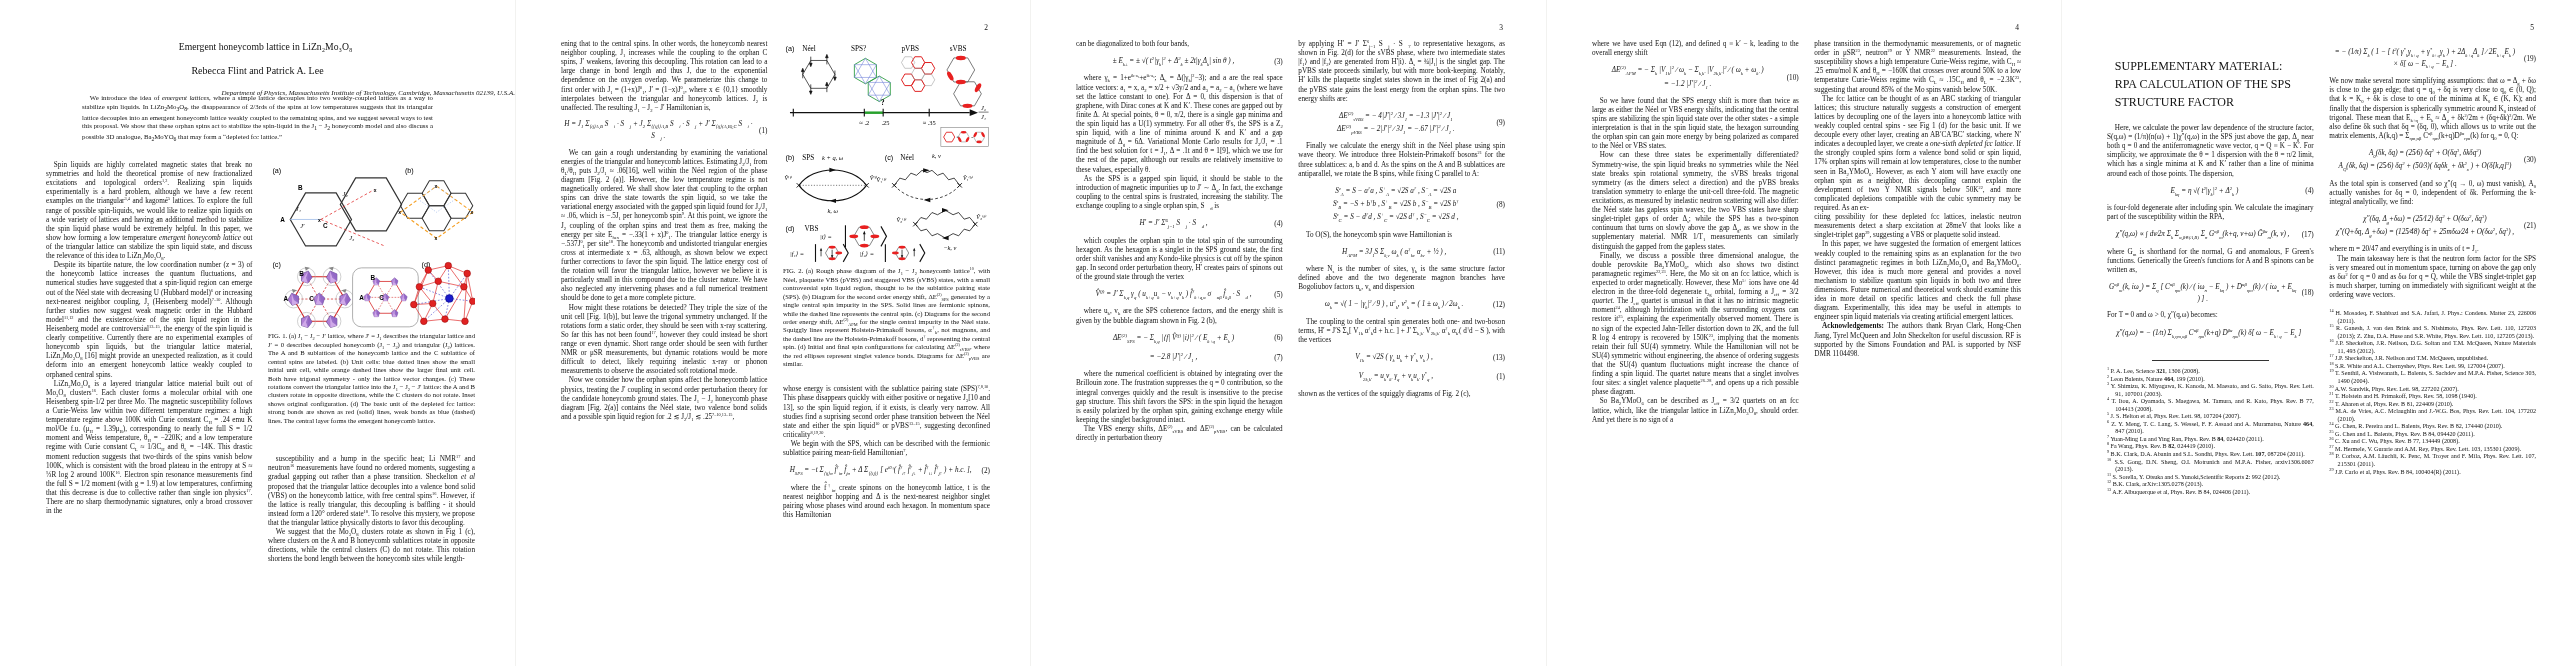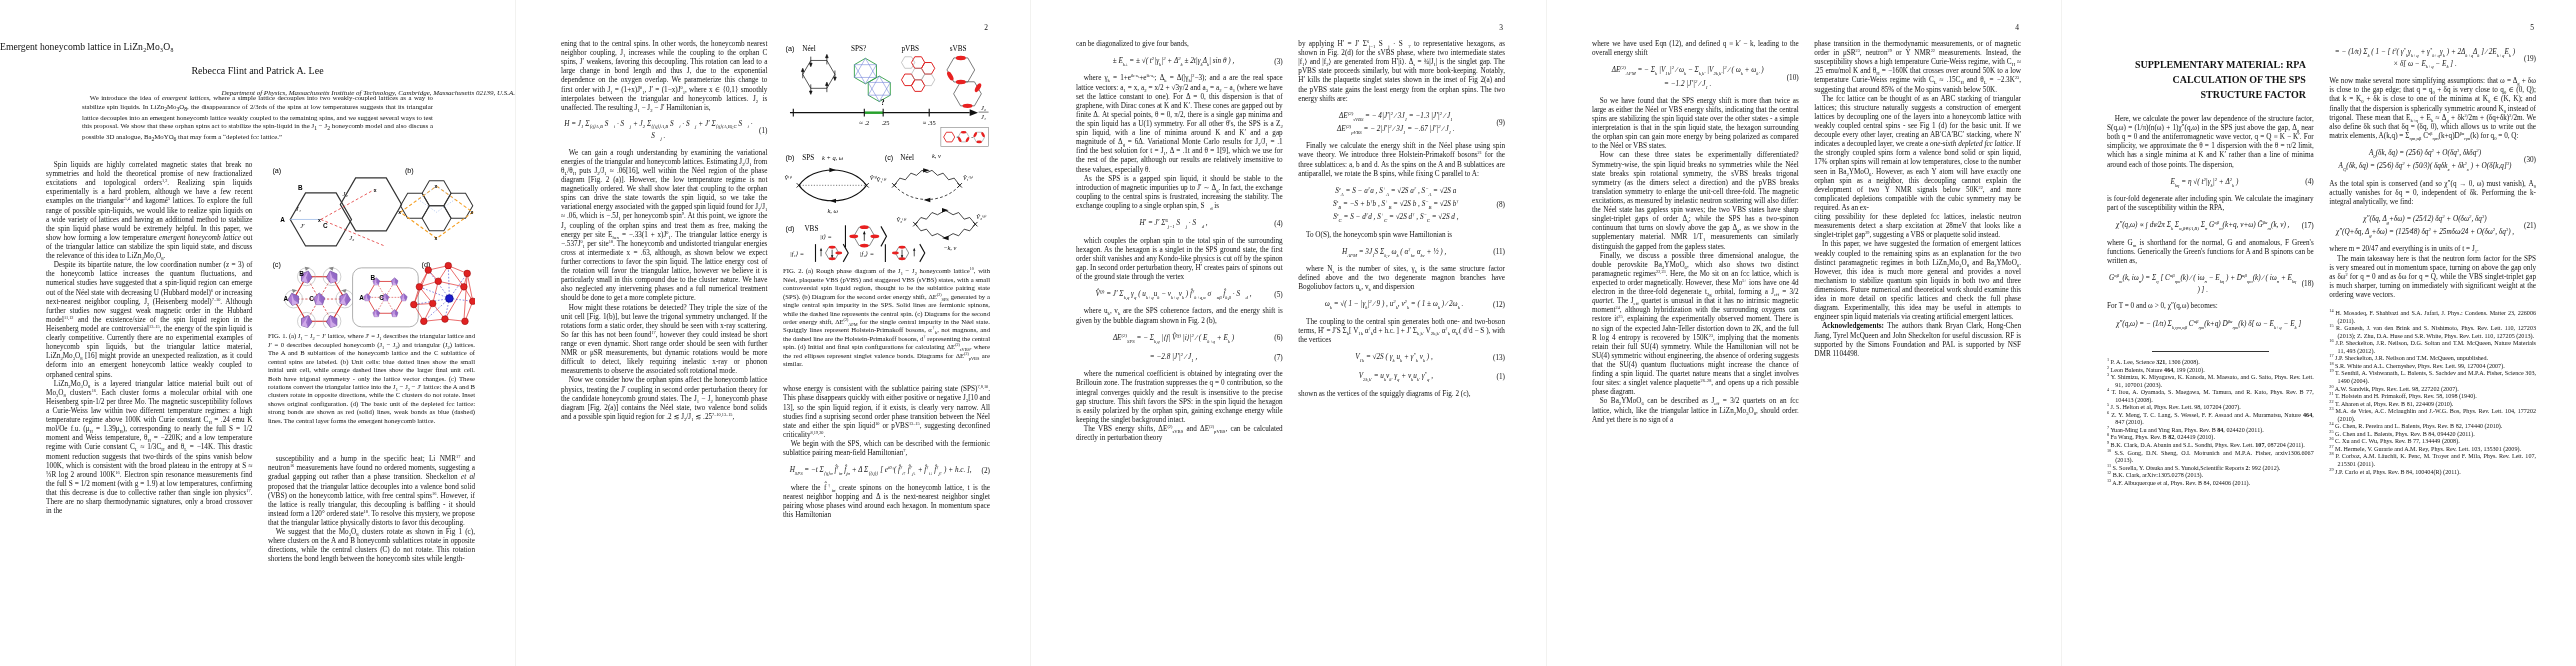--- a/index.html
+++ b/index.html
@@ -3,40 +3,40 @@
 <meta charset="utf-8">
 <style>
   html,body{margin:0;padding:0;background:#f2f2f0;}
   #canvas{position:relative;width:2576px;height:667px;background:#ffffff;font-family:"Liberation Serif","DejaVu Serif",serif;color:#121212;overflow:hidden;}
   .page{position:absolute;top:0;width:515px;height:667px;background:#ffffff;overflow:hidden;}
   .page.seam{box-shadow:inset 0.6px 0 0 #e9e9e7;}
   
   .banner{position:absolute;left:19px;top:657px;width:476px;transform:rotate(-90deg);transform-origin:0 0;
           font-size:16px;letter-spacing:0.6px;color:#8c8c8c;white-space:nowrap;text-align:center;}
   
-  .title{position:absolute;top:41px;left:0;right:0;text-align:left;font-size:9.7px;}
+  .title{position:absolute;top:41px;left:16px;right:0;text-align:center;font-size:9.7px;}
   .authors{position:absolute;top:65px;left:0;right:0;text-align:center;font-size:10px;}
   .affil{position:absolute;top:89px;left:0;right:0;text-align:right;font-size:7px;font-style:italic;}
   .abstract{position:absolute;top:94px;left:82px;width:351px;font-size:6.8px;line-height:1.3;text-align:justify;text-indent:7.8px;}
   .pnum{position:absolute;top:23px;right:42px;font-size:7.5px;}
   
   .cols{position:absolute;left:46px;width:429px;display:flex;gap:15.6px;}
   .cols.body1{top:161px;}
   .cols.body{top:40px;}
   .col{width:207px;}
   .para{margin:0;font-size:7.2px;line-height:1.265;text-align:justify;text-indent:7.8px;}
   .para.nc{text-indent:0;}
   .para sup,.caption sup{font-size:0.6em;line-height:0;}
   .para sub,.caption sub{font-size:0.65em;line-height:0;}
   .eq{display:flex;align-items:center;gap:3.3px;margin:6.1px 0;font-size:7.2px;}
   .eq-body{flex:1;text-align:center;white-space:pre-line;font-style:italic;line-height:1.55;}
   .eq-body sup{font-size:0.66em;}
   .eq-body sub{font-size:0.66em;}
   .eq-num{font-style:normal;font-size:7.2px;}
-  .sec-head{font-weight:bold;text-align:right;font-size:10px;line-height:1.5;margin:16.7px 7.8px 13.3px;}
+  .sec-head{font-weight:normal;text-align:left;font-size:12px;line-height:1.5;margin:16.7px 7.8px 13.3px;}
   .caption{margin:4.4px 0 0;font-size:6.7px;line-height:1.26;text-align:justify;}
   .refrule{width:117px;border-top:0.6px solid #333;margin:2.2px auto 6.7px;}
   .ref{font-size:6.1px;line-height:1.24;text-align:justify;padding-left:8.3px;text-indent:-8.3px;}
   .ref sup{font-size:4.2px;line-height:0;}
   svg{display:block;}
   svg text{font-family:"Liberation Serif","DejaVu Serif",serif;}
   .flab{font-family:"Liberation Sans","DejaVu Sans",sans-serif;font-size:13px;}
   .slab{font-family:"Liberation Sans","DejaVu Sans",sans-serif;font-weight:bold;font-size:11.5px;}
   .xmk{font-family:"Liberation Sans","DejaVu Sans",sans-serif;font-weight:bold;font-size:9px;}
   .mlab{font-style:italic;font-size:11.5px;}
@@ -420,21 +420,21 @@
           </div>
           <p class="para">where the f̂<sup>†</sup><sub>iσ</sub> create spinons on the honeycomb lattice, t is the nearest neighbor hopping and Δ is the next-nearest neighbor singlet pairing whose phases wind around each hexagon.  In momentum space this Hamiltonian</p>
         </div>
     </div>
   </div>
 
   <div class="page seam" style="left:1030px">
     <div class="pnum">3</div>
     <div class="cols body">
       <div class="col">
-          <p class="para nc">can be diagonalized to give four bands,</p>
+          <p class="para nc">can be diagonalized to both four bands,</p>
           <div class="eq">
             <span class="eq-body">± E<sub>k±</sub> = ± √( t<sup>2</sup>|γ<sub>k</sub>|<sup>2</sup> + Δ<sup>2</sup><sub>k</sub> ± 2t|γ<sub>k</sub>Δ<sub>k</sub>| sin θ ) ,</span>
             <span class="eq-num">(3)</span>
           </div>
           <p class="para">where γ<sub>k</sub> = 1+e<sup>ik·a₂</sup>+e<sup>ik·a₃</sup>; Δ<sub>k</sub> = Δ(|γ<sub>k</sub>|<sup>2</sup>−3); and a are the real space lattice vectors:  a<sub>1</sub> = x, a<sub>2</sub> = x/2 + √3y/2 and a<sub>3</sub> = a<sub>2</sub> − a<sub>1</sub> (where we have set the lattice constant to one).  For Δ = 0, this dispersion is that of graphene, with Dirac cones at K and K′.  These cones are gapped out by finite Δ.  At special points, θ = 0, π/2, there is a single gap minima and the spin liquid has a U(1) symmetry.  For all other θ's, the SPS is a Z<sub>2</sub> spin liquid, with a line of minima around K and K′ and a gap magnitude of Δ<sub>g</sub> = 6Δ.  Variational Monte Carlo results for J<sub>2</sub>/J<sub>1</sub> = .1 find the best solution for t = J<sub>1</sub>, Δ = .1t and θ = 1[9], which we use for the rest of the paper, although our results are relatively insensitive to these values, especially θ.</p>
           <p class="para">As the SPS is a gapped spin liquid, it should be stable to the introduction of magnetic impurities up to J′ ∼ Δ<sub>g</sub>. In fact, the exchange coupling to the central spins is frustrated, increasing the stability.  The exchange coupling to a single orphan spin, S⃗<sub>d</sub> is</p>
           <div class="eq">
             <span class="eq-body">H′ = J′ Σ<sup>6</sup><sub>j=1</sub> S⃗<sub>j</sub> · S⃗<sub>d</sub> ,</span>
             <span class="eq-num">(4)</span>
           </div>

